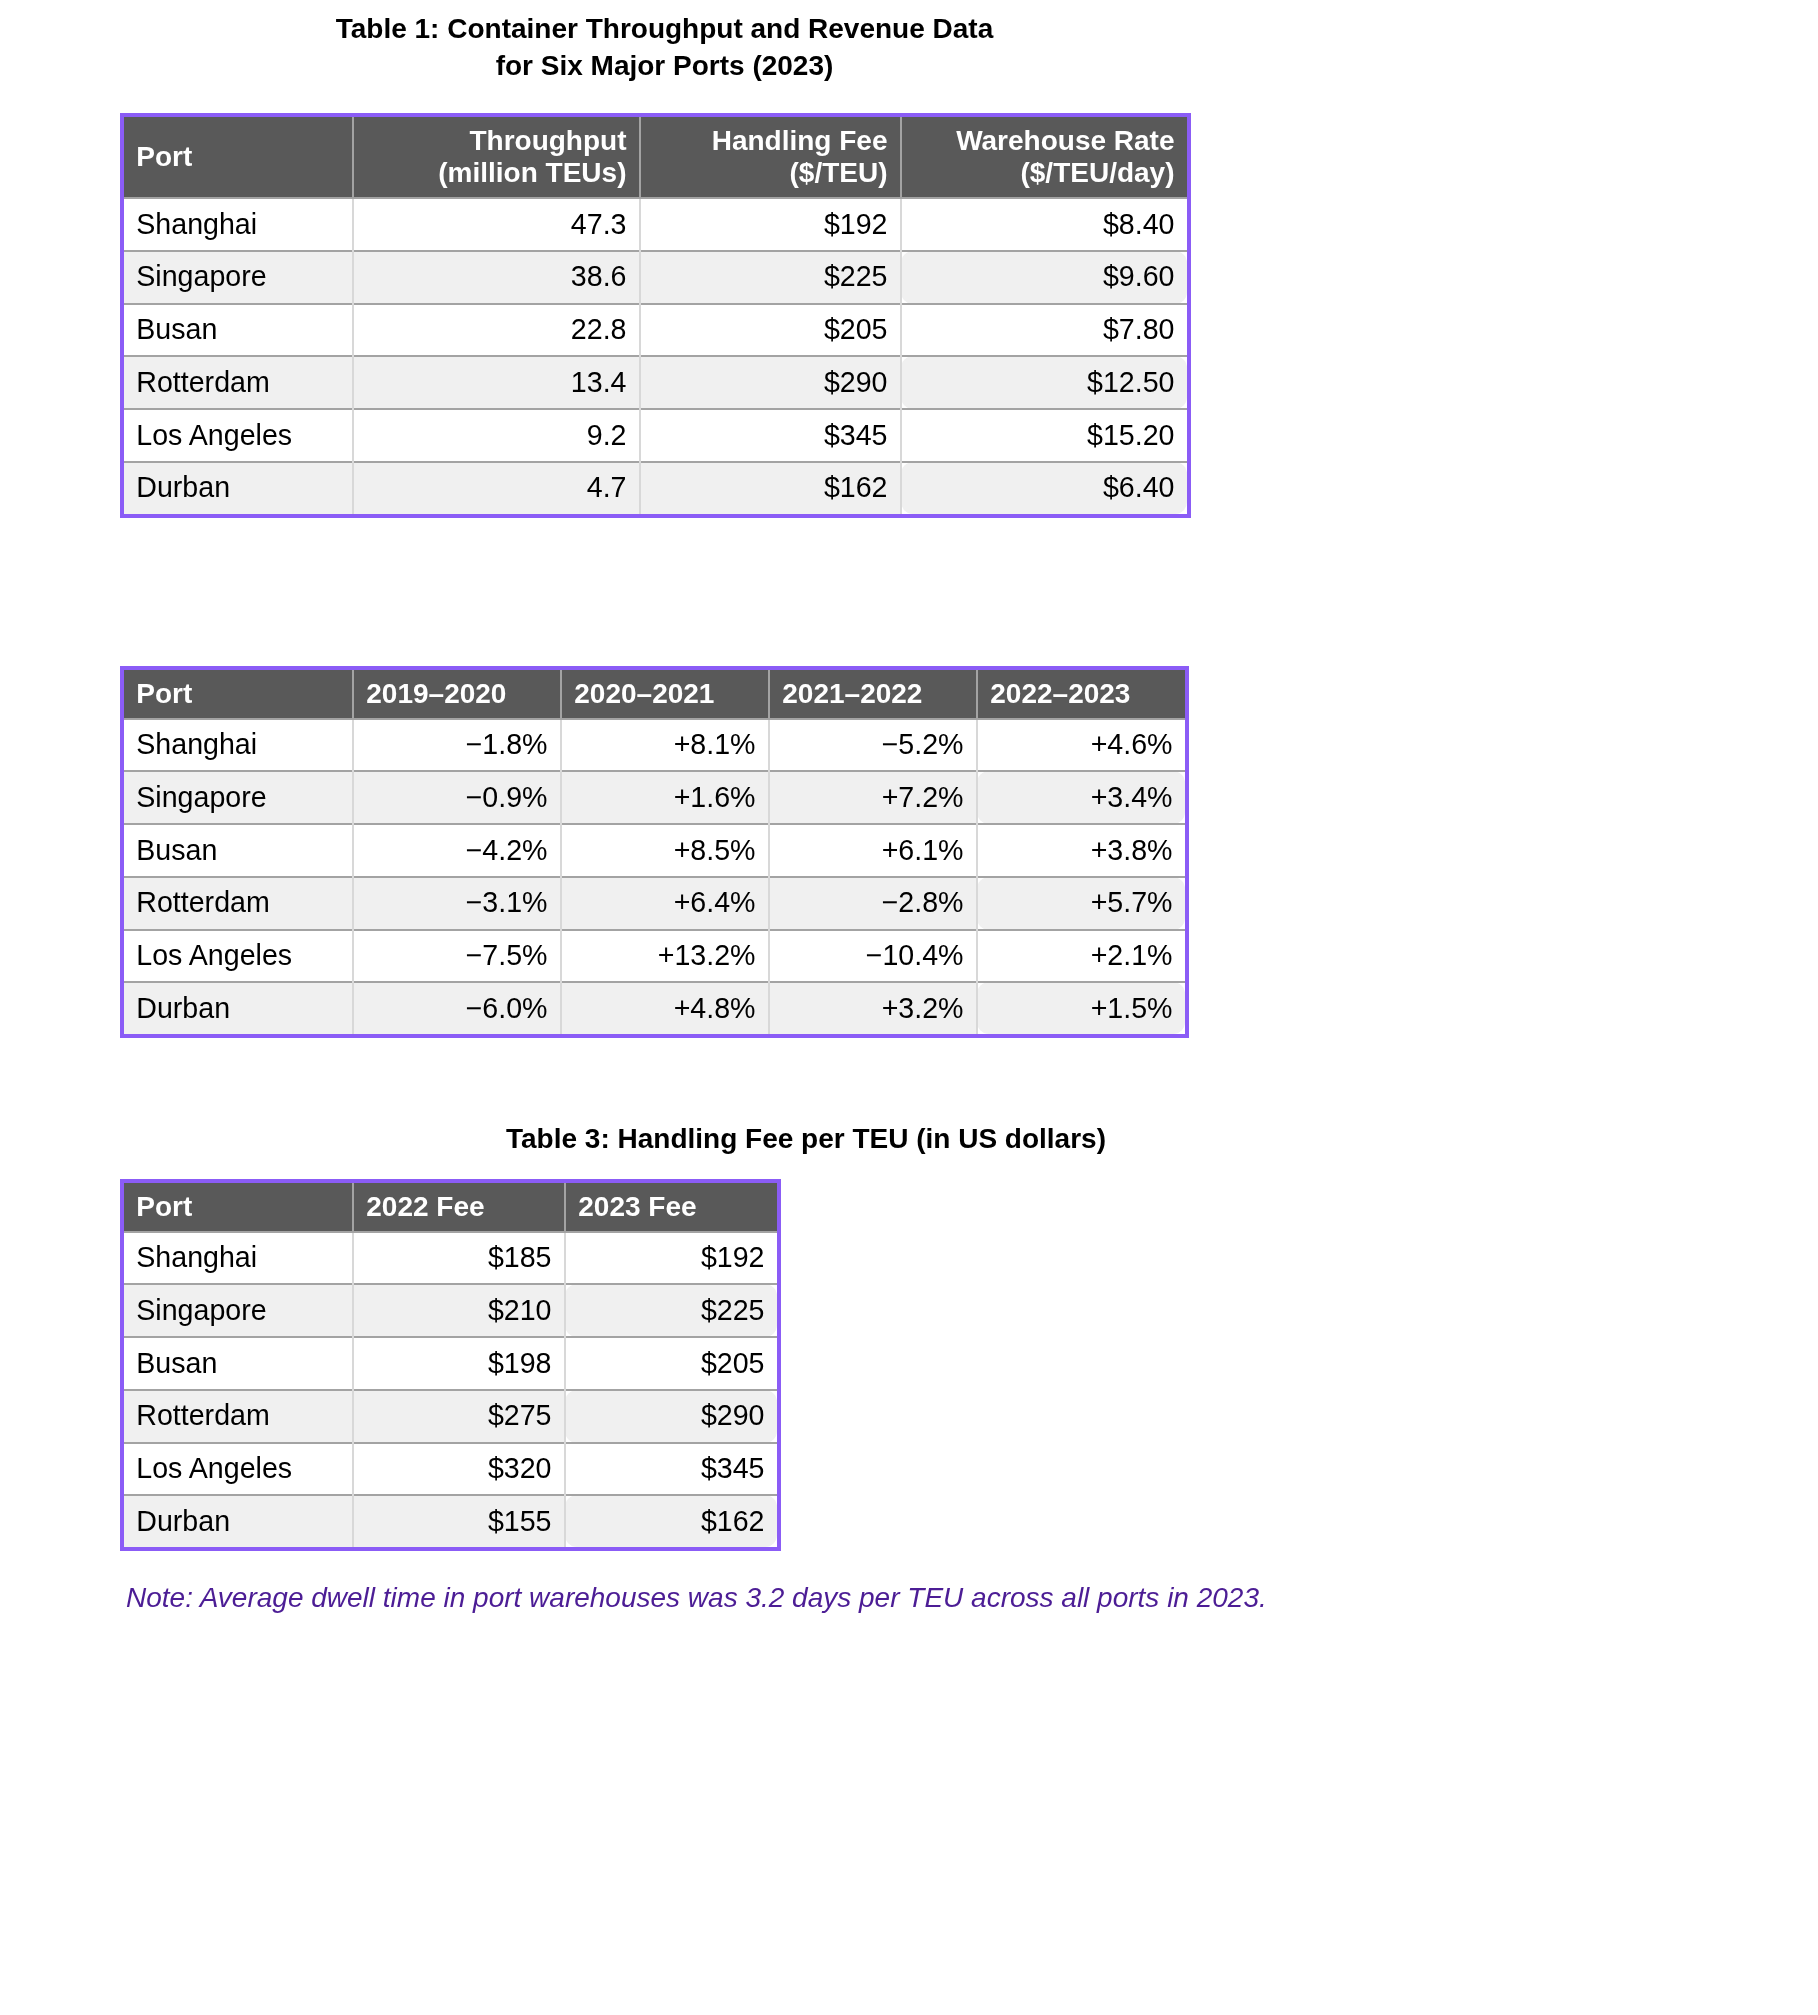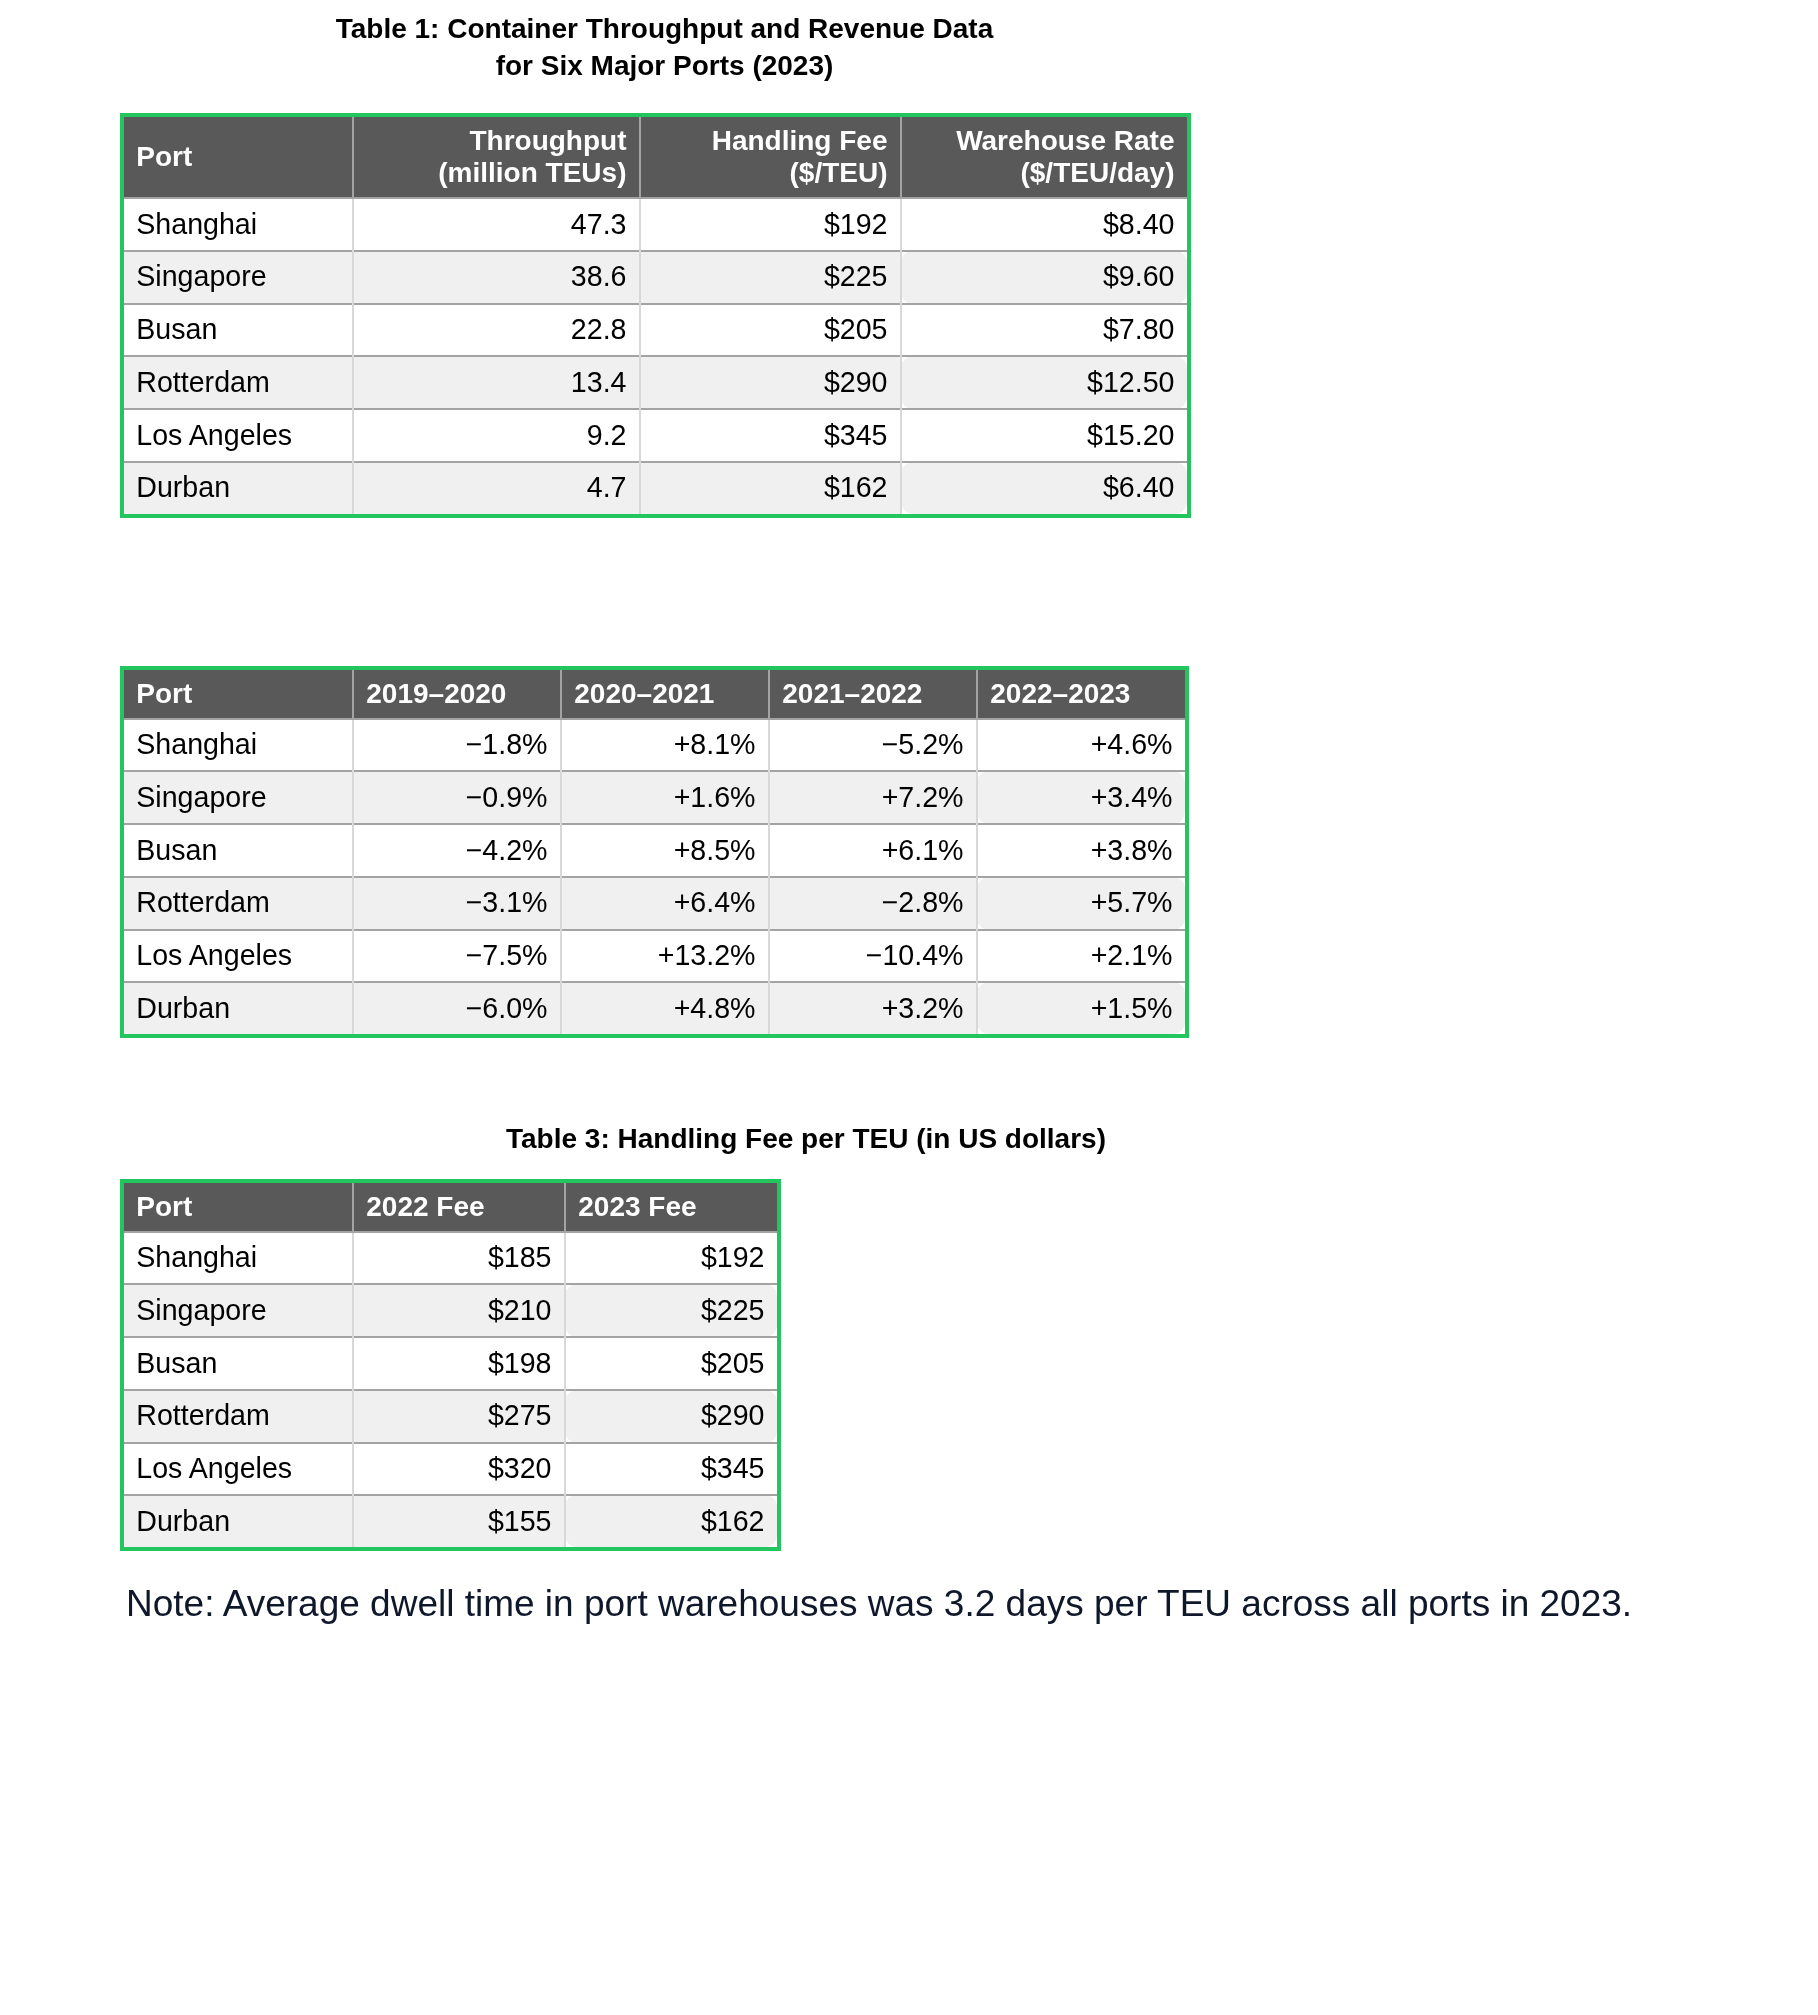--- a/index.html
+++ b/index.html
@@ -32,21 +32,21 @@
   }
   .title-centered {
     text-align: center;
   }
   .title-left {
     text-align: right;
   }
 
   
   .tbl-wrap {
-    background: #22c55e;          
+    background: #8b5cf6;          
     padding: 3.9px;
     box-sizing: border-box;
     display: inline-block;
   }
   table.data {
     border-collapse: collapse;
     table-layout: fixed;
     background: #ffffff;
     font-size: 28.6px;
   }
@@ -85,23 +85,24 @@
   #t2-title { position: absolute; left: 124px;  top: 567px; width: 1081px; }
   #t2-wrap  { position: absolute; left: 120px;  top: 666px; }
 
   #t3-title { position: absolute; left: 25px;   top: 1121px; width: 1081px; }
   #t3-wrap  { position: absolute; left: 120px;  top: 1179px; }
 
   #note {
     position: absolute;
     left: 126px;
     top: 1580px;
-    font-size: 37px;
+    font-size: 28px;
+    font-style: italic;
     line-height: 1.3;
-    color: #0f172a;
+    color: #4c1d95;
   }
 
   
   #t1 col.c0 { width: 229px; }
   #t1 col.c1 { width: 287px; }
   #t1 col.c2 { width: 261px; }
   #t1 col.c3 { width: 286px; }
 
   
   #t2 col.c0 { width: 229px; }

